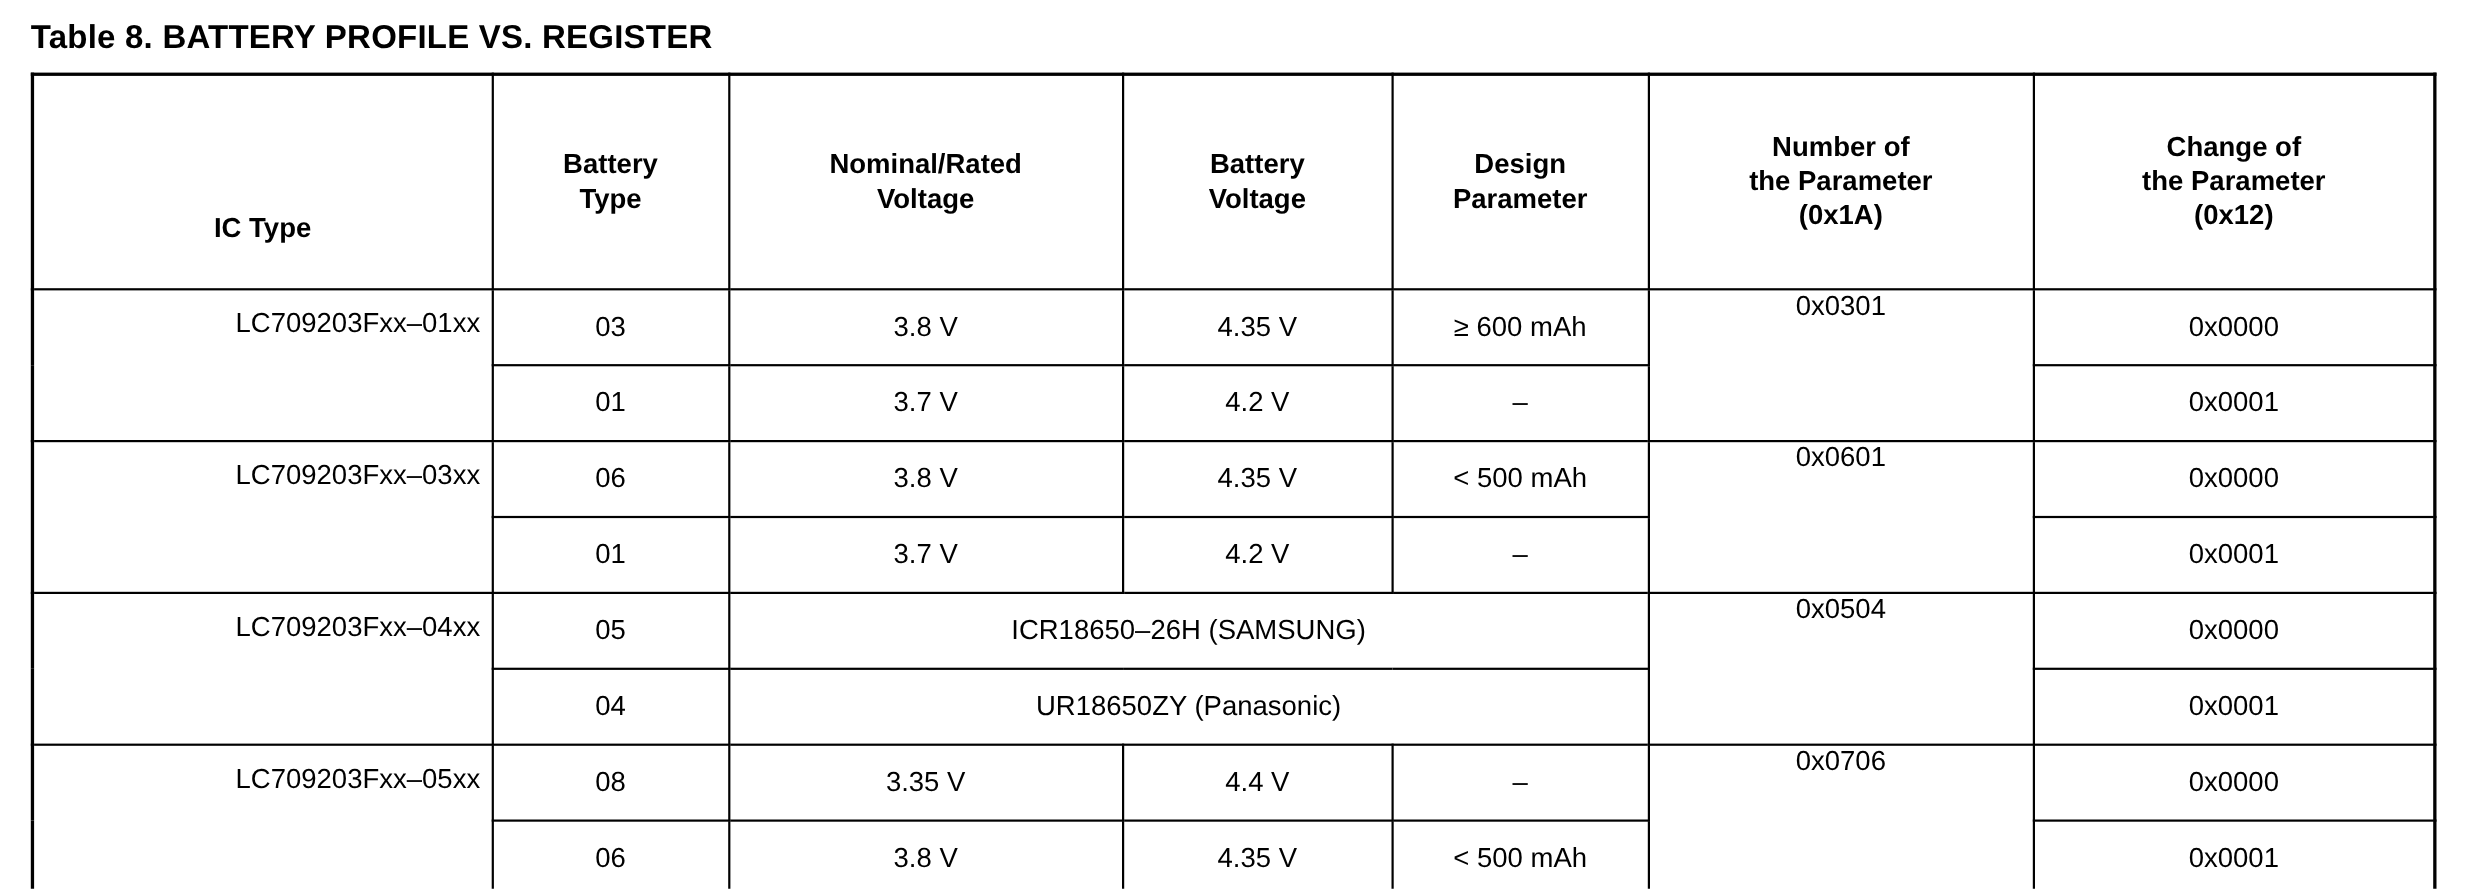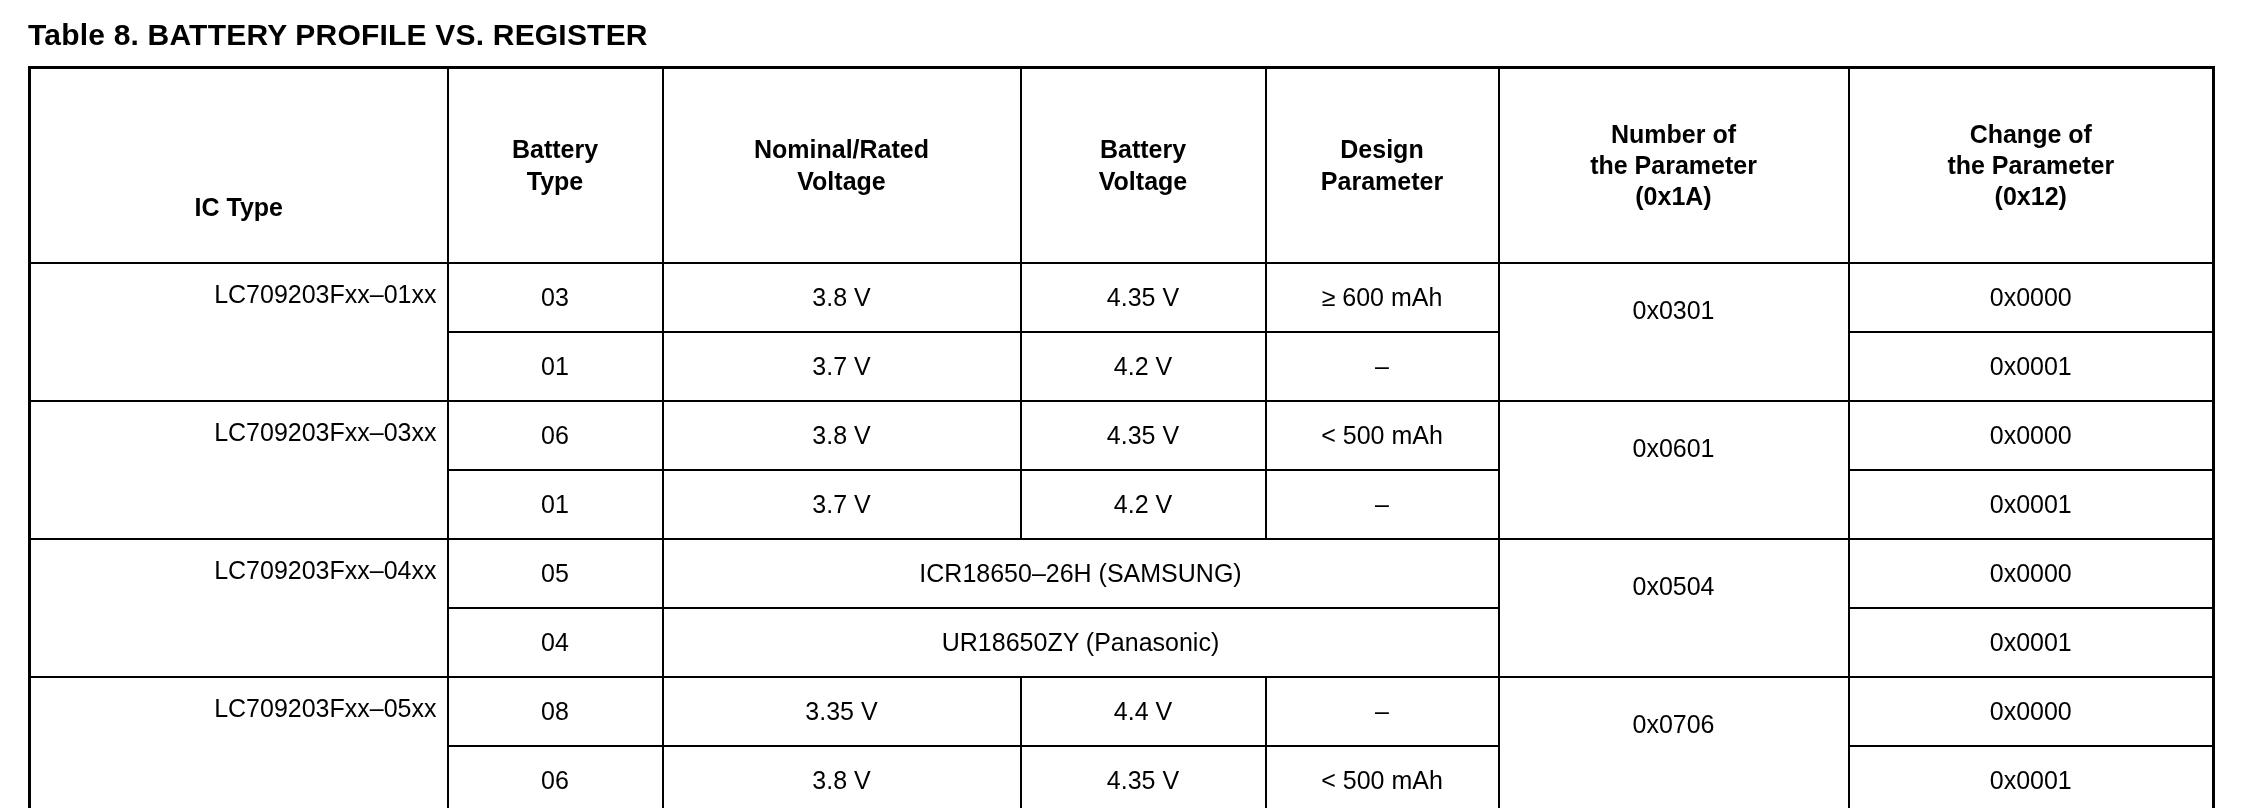--- a/index.html
+++ b/index.html
@@ -76,21 +76,21 @@
     vertical-align: top;
     padding-top: 16px;
   }
   .outer-border {
     border: 3px solid #000;
   }
   table.battery-table tbody td.span-center {
   }
   table.battery-table tbody td.num-cell {
     vertical-align: top;
-    padding-top: 32px;
+    padding-top: 0;
   }
   .hdr-line { display: block; }
 </style>
 </head>
 <body>
 
 <div class="page">
 
   <div class="table-title">Table 8. BATTERY PROFILE VS. REGISTER</div>
 

